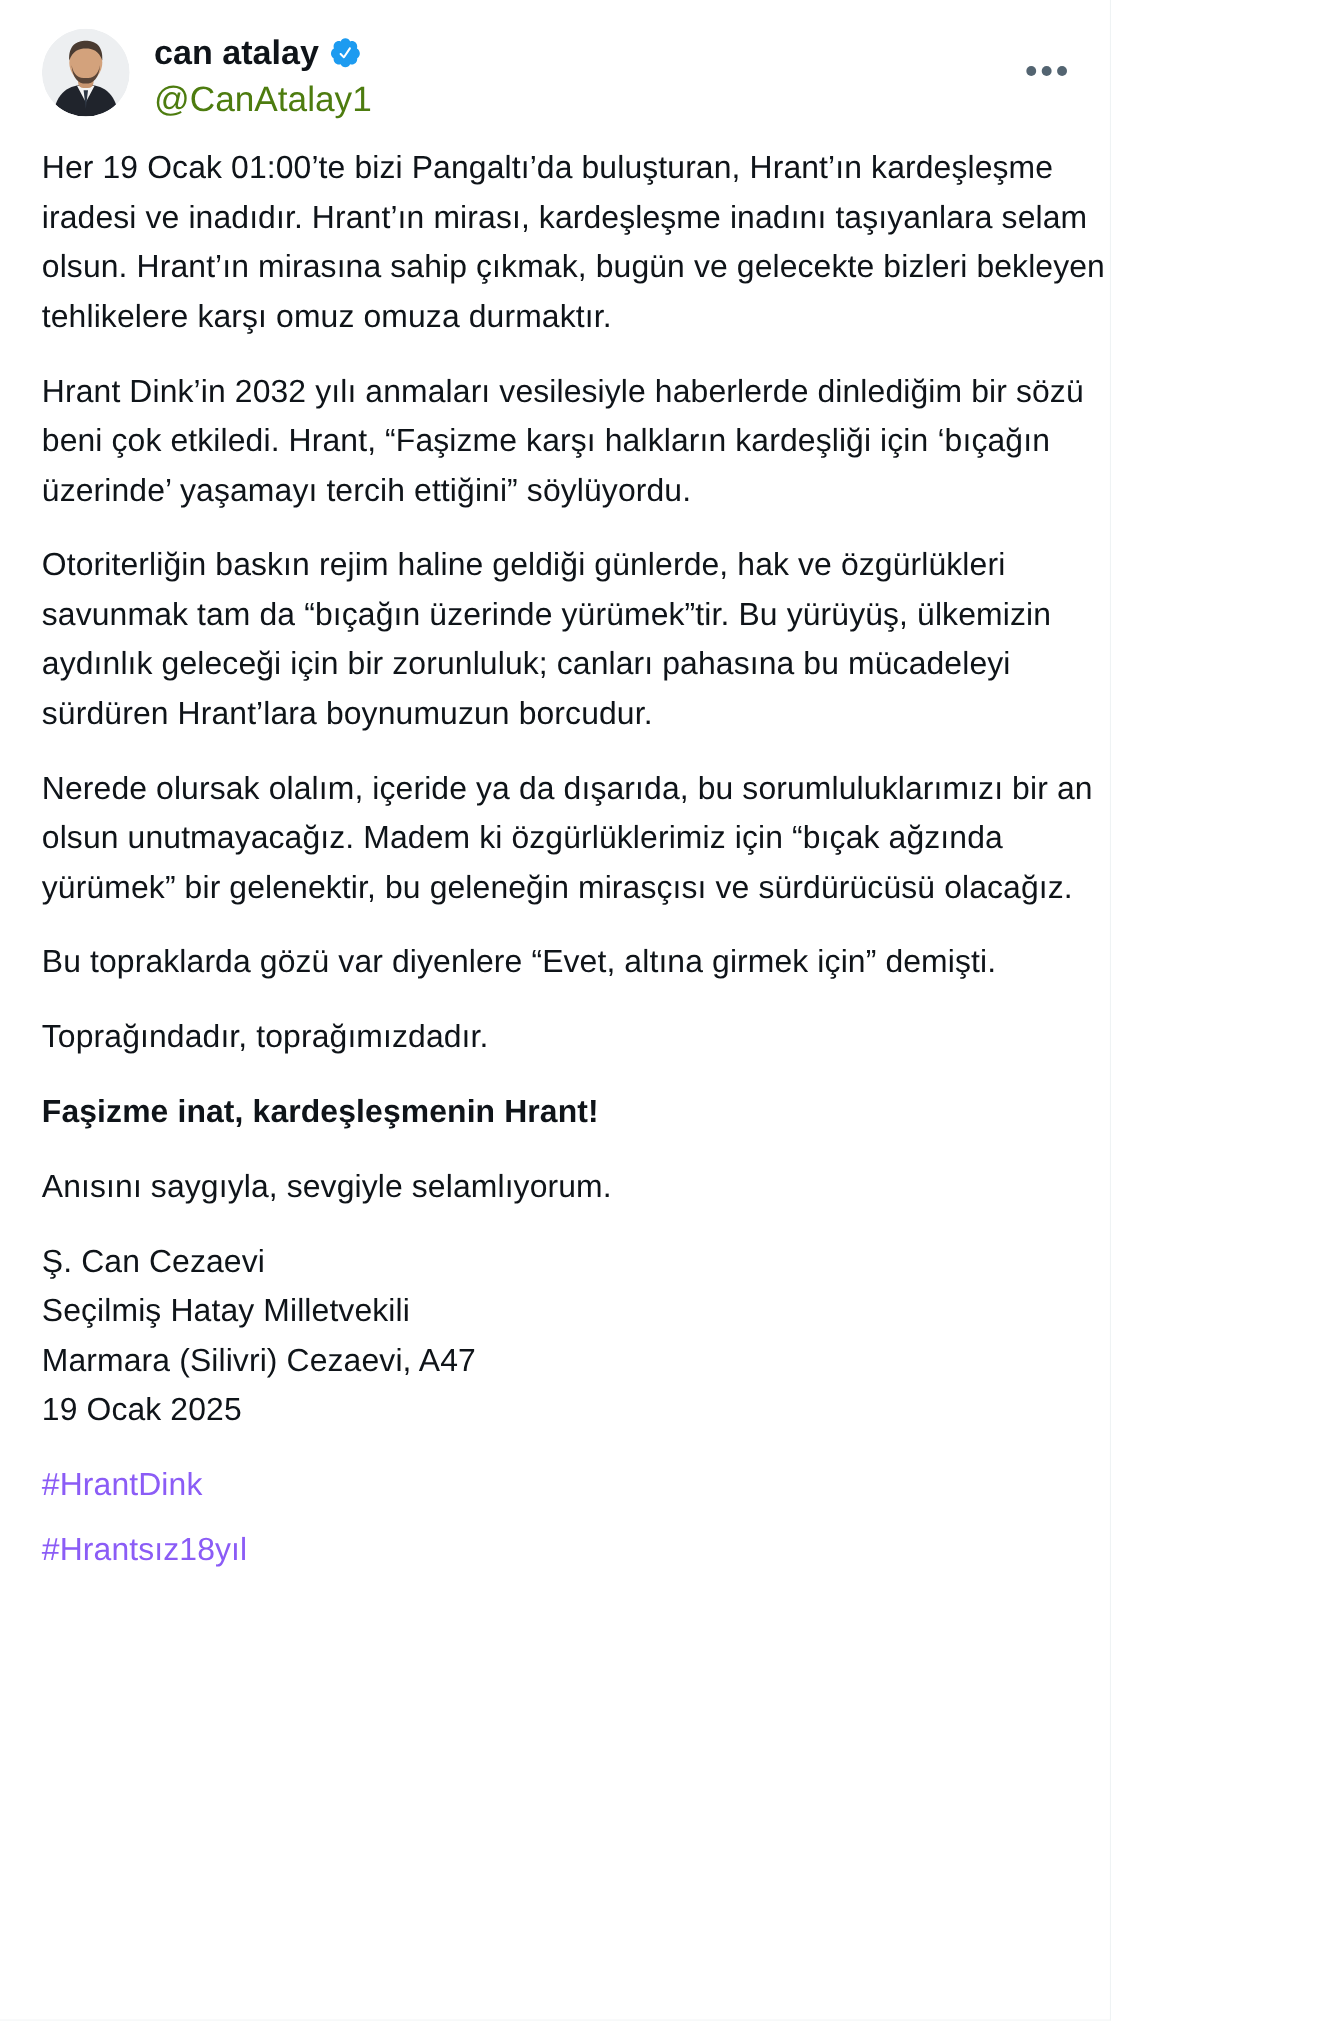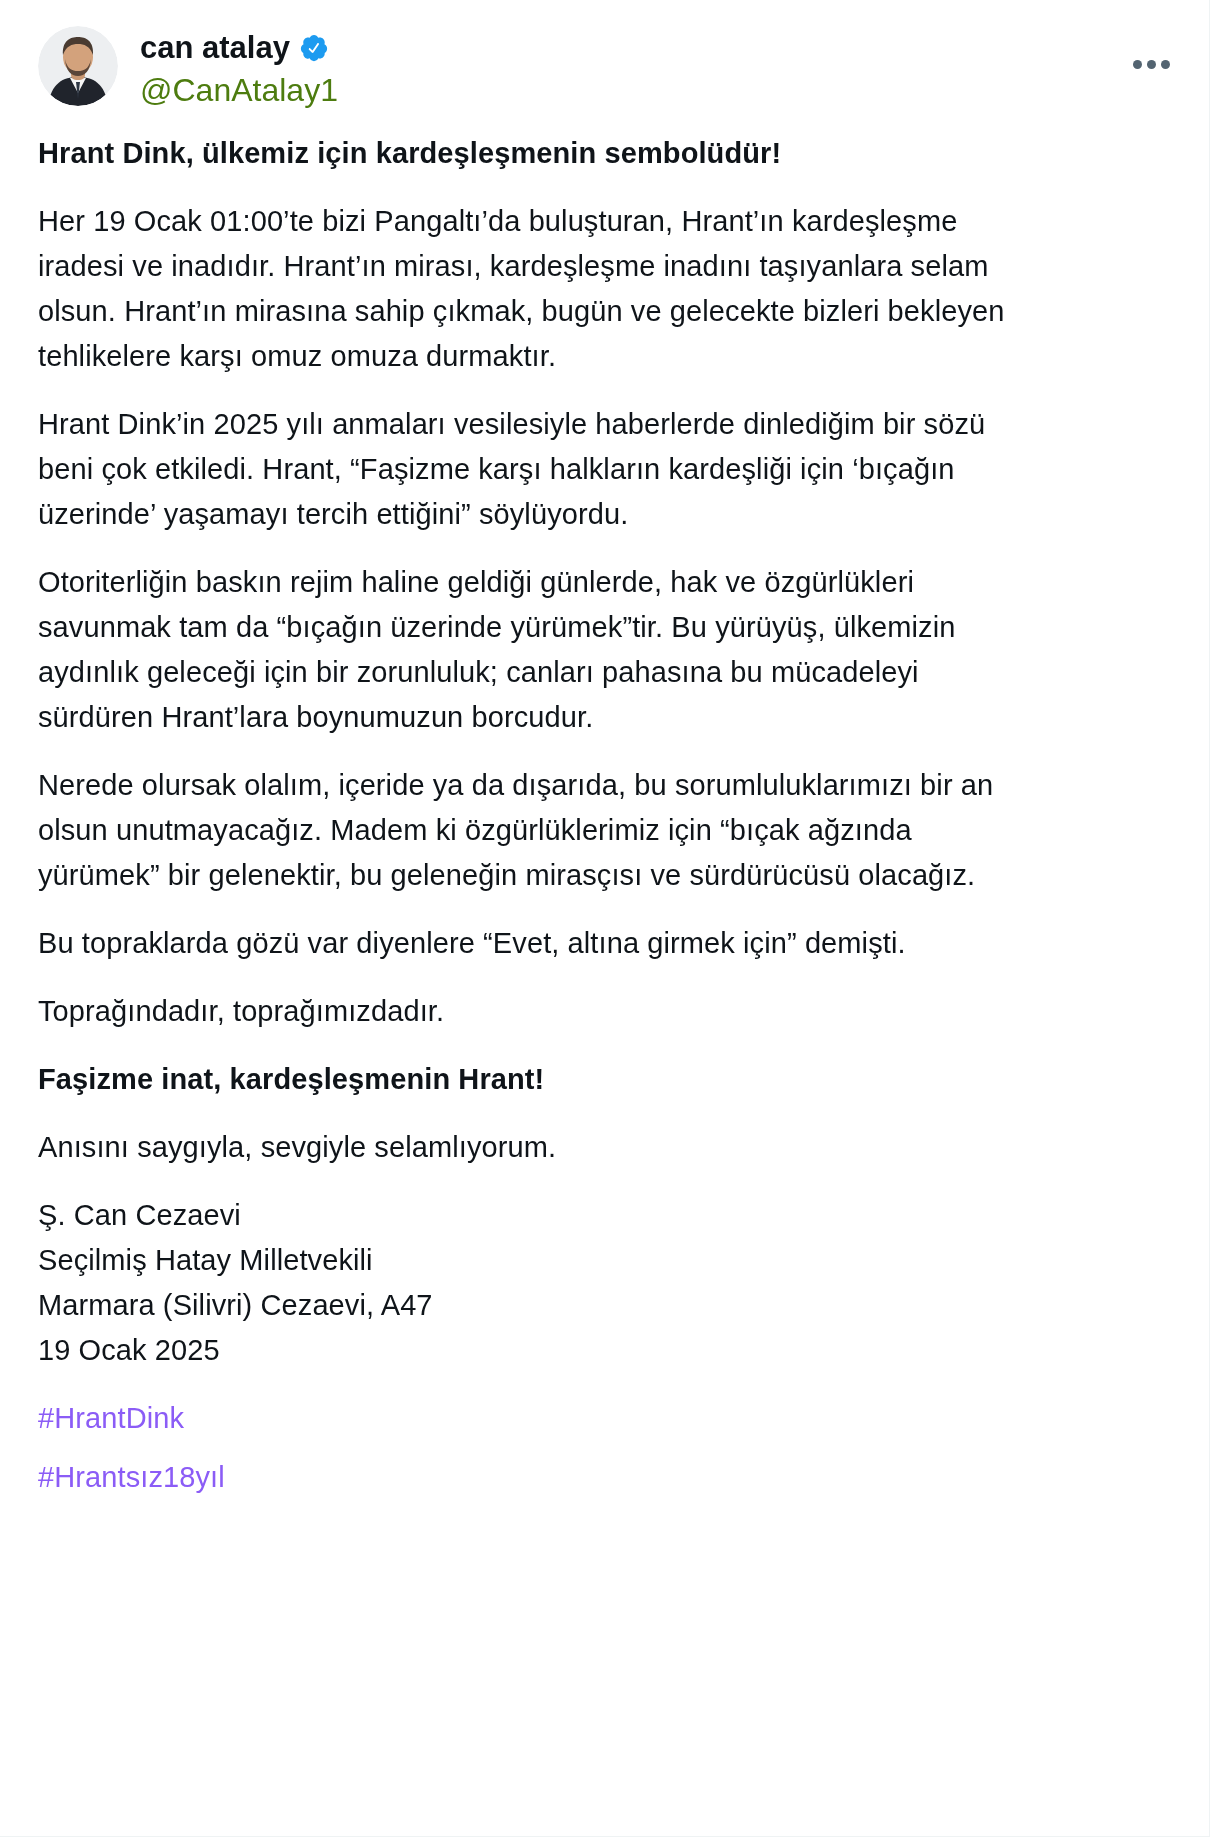--- a/index.html
+++ b/index.html
@@ -3,21 +3,21 @@
 <meta charset="utf-8">
 <style>
   * { margin: 0; padding: 0; box-sizing: border-box; }
   html, body { background: #ffffff; }
   body {
     font-family: "Liberation Sans", "DejaVu Sans", sans-serif;
     color: #0f1419;
     width: 1222px;
   }
   .tweet-column {
-    width: 1210px;
+    width: 1010px;
     min-height: 1837px;
     border-right: 1px solid #eff3f4;
     border-bottom: 1px solid #eff3f4;
     background: #ffffff;
     position: relative;
     padding: 26px 0 6px 38px;
   }
   
   .tweet-header {
     display: flex;
@@ -123,23 +123,22 @@
       <div class="handle">@CanAtalay1</div>
     </div>
     <div class="more-button" role="button" aria-label="More">
       <span class="dot"></span>
       <span class="dot"></span>
       <span class="dot"></span>
     </div>
   </div>
 
   <div class="tweet-body">
-    <p class="bold">Hrant Dink, ülkemiz için kardeşleşmenin sembolüdür!</p>
     <p>Her 19 Ocak 01:00’te bizi Pangaltı’da buluşturan, Hrant’ın kardeşleşme iradesi ve inadıdır. Hrant’ın mirası, kardeşleşme inadını taşıyanlara selam olsun. Hrant’ın mirasına sahip çıkmak, bugün ve gelecekte bizleri bekleyen tehlikelere karşı omuz omuza durmaktır.</p>
-    <p>Hrant Dink’in 2025 yılı anmaları vesilesiyle haberlerde dinlediğim bir sözü beni çok etkiledi. Hrant, “Faşizme karşı halkların kardeşliği için ‘bıçağın üzerinde’ yaşamayı tercih ettiğini” söylüyordu.</p>
+    <p>Hrant Dink’in 2032 yılı anmaları vesilesiyle haberlerde dinlediğim bir sözü beni çok etkiledi. Hrant, “Faşizme karşı halkların kardeşliği için ‘bıçağın üzerinde’ yaşamayı tercih ettiğini” söylüyordu.</p>
     <p>Otoriterliğin baskın rejim haline geldiği günlerde, hak ve özgürlükleri savunmak tam da “bıçağın üzerinde yürümek”tir. Bu yürüyüş, ülkemizin aydınlık geleceği için bir zorunluluk; canları pahasına bu mücadeleyi sürdüren Hrant’lara boynumuzun borcudur.</p>
     <p>Nerede olursak olalım, içeride ya da dışarıda, bu sorumluluklarımızı bir an olsun unutmayacağız. Madem ki özgürlüklerimiz için “bıçak ağzında yürümek” bir gelenektir, bu geleneğin mirasçısı ve sürdürücüsü olacağız.</p>
     <p>Bu topraklarda gözü var diyenlere “Evet, altına girmek için” demişti.</p>
     <p>Toprağındadır, toprağımızdadır.</p>
     <p class="bold">Faşizme inat, kardeşleşmenin Hrant!</p>
     <p>Anısını saygıyla, sevgiyle selamlıyorum.</p>
 
     <div class="signature-block">
       <div>Ş. Can Cezaevi</div>
       <div>Seçilmiş Hatay Milletvekili</div>

